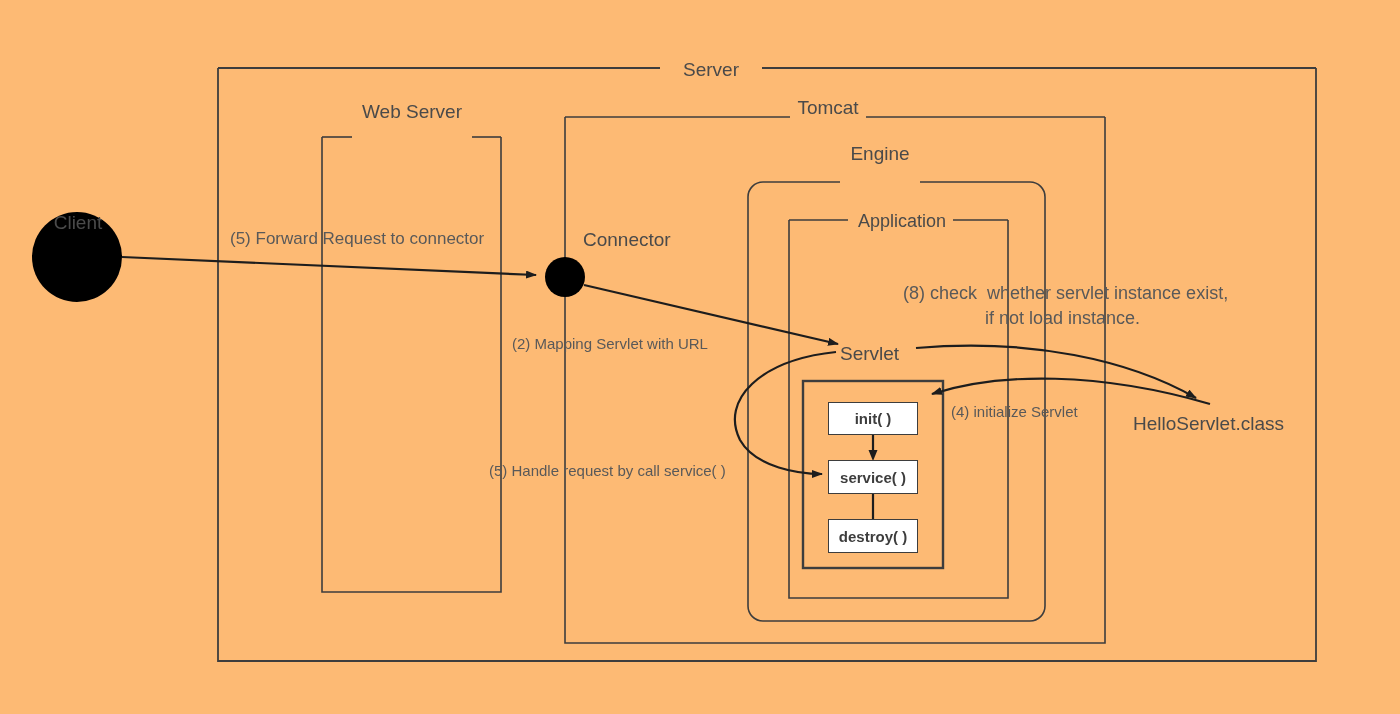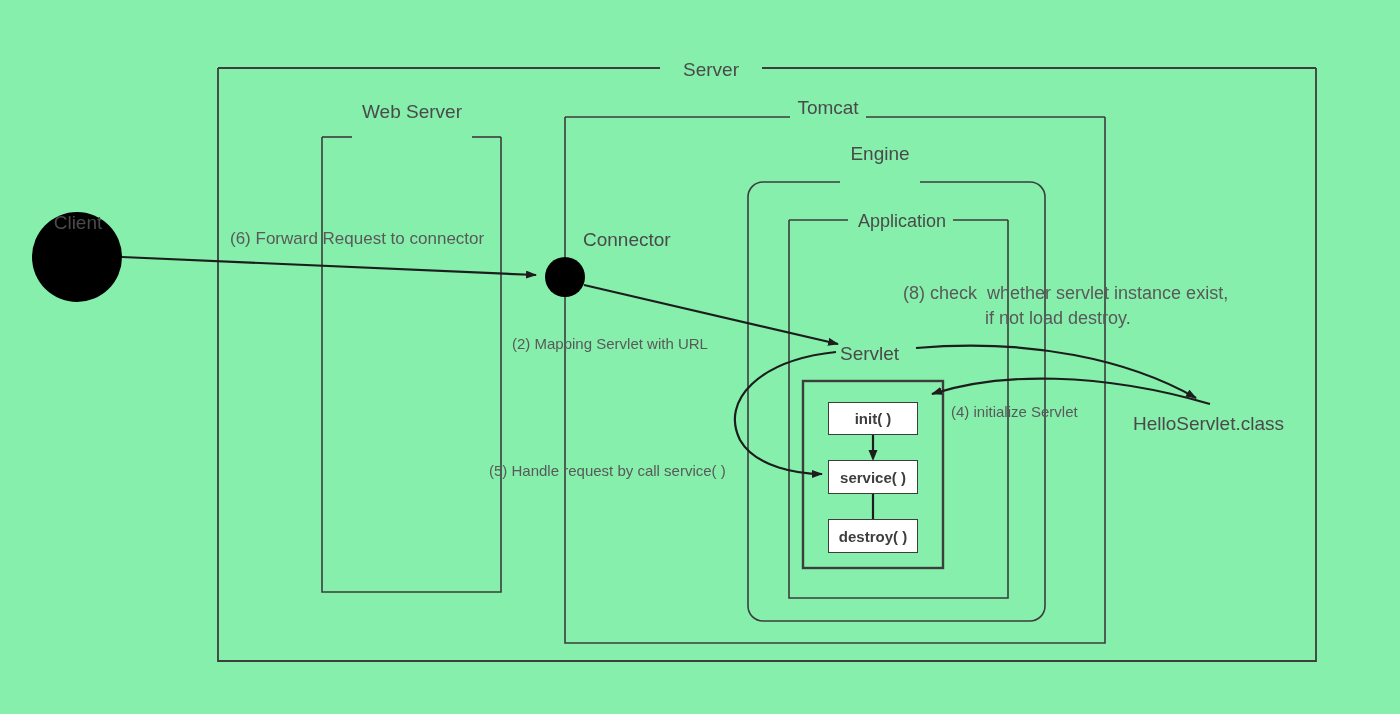--- a/index.html
+++ b/index.html
@@ -9,21 +9,21 @@
     background: #ffffff;
   }
   body {
     font-family: "Liberation Sans", sans-serif;
     color: #4a4a4a;
   }
   #canvas {
     position: relative;
     width: 1400px;
     height: 714px;
-    background: #86efac;
+    background: #fdba74;
     overflow: hidden;
   }
   svg.layer {
     position: absolute;
     left: 0;
     top: 0;
     width: 1400px;
     height: 714px;
   }
   .lbl {
@@ -162,25 +162,25 @@
   <div class="lbl node-title" style="left:840px; top:342px;">Servlet</div>
 
   <div class="lbl node-title" style="left:1133px; top:412px;">HelloServlet.class</div>
 
   <div class="method-box" style="left:828px; top:402px; width:90px; height:33px;">init( )</div>
 
   <div class="method-box" style="left:828px; top:460px; width:90px; height:34px;">service( )</div>
 
   <div class="method-box" style="left:828px; top:519px; width:90px; height:34px;">destroy( )</div>
 
-  <div class="lbl step-label-lg" style="left:230px; top:228px;">(6) Forward Request to connector</div>
+  <div class="lbl step-label-lg" style="left:230px; top:228px;">(5) Forward Request to connector</div>
 
   <div class="lbl step-label" style="left:512px; top:335px;text-align:center;">(2) Mapping Servlet with URL</div>
 
   <div class="lbl step-label-lg" style="left:903px; top:282px; font-size:18px;">(8) check  whether servlet instance exist,</div>
 
-  <div class="lbl step-label-lg" style="left:985px; top:307px; font-size:18px;">if not load destroy.</div>
+  <div class="lbl step-label-lg" style="left:985px; top:307px; font-size:18px;">if not load instance.</div>
 
   <div class="lbl step-label" style="left:951px; top:403px;">(4) initialize Servlet</div>
 
   <div class="lbl step-label" style="left:489px; top:462px;">(5) Handle request by call service( )</div>
 
 </div>
 
 </body></html>

